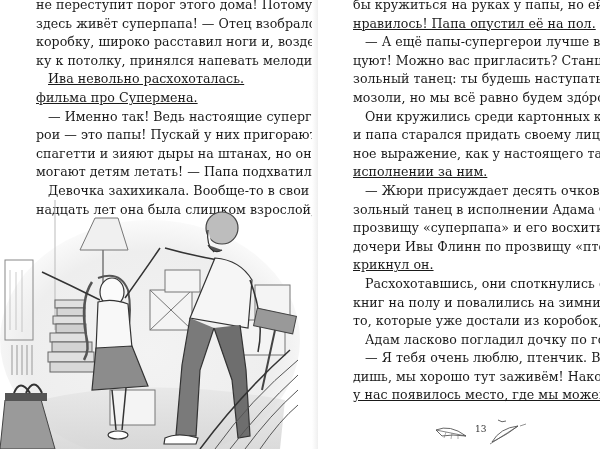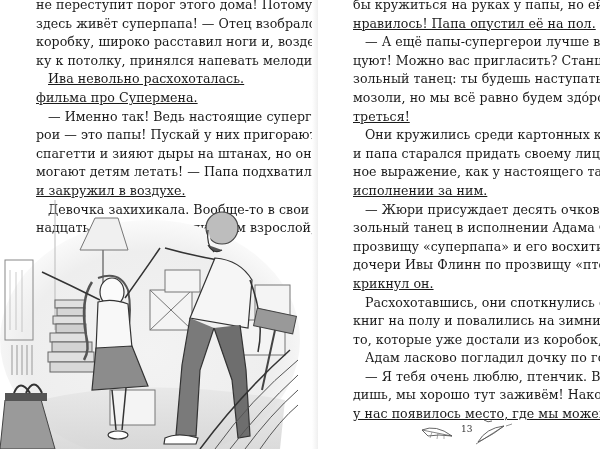--- a/index.html
+++ b/index.html
@@ -26,21 +26,21 @@
   .left-text { left: 36px; top: -4px; width: 246px; }
   .right-text { left: 353px; top: -4px; width: 245px; }
   .line { display: block; white-space: nowrap; text-align-last: justify; height: 18.6px; overflow: visible; }
   .line.last { text-align-last: left; text-decoration: underline; }
   .line.indent { padding-left: 12px; }
 
   .illustration {
     position: absolute; left: 0; top: 200px; width: 300px; height: 249px;
   }
   .page-number-area {
-    position: absolute; left: 418px; top: 418px; width: 100px; height: 28px;
+    position: absolute; left: 432px; top: 418px; width: 100px; height: 28px;
   }
   .page-number {
     position: absolute; left: 43px; top: 6px;
     font-size: 9px; color: #333;
     font-family: "DejaVu Serif", serif;
   }
 </style>
 </head>
 <body>
 
@@ -49,21 +49,20 @@
       <span class="line">не переступит порог этого дома! Потому что</span>
       <span class="line">здесь живёт суперпапа! — Отец взобрался на</span>
       <span class="line">коробку, широко расставил ноги и, воздев ру-</span>
       <span class="line">ку к потолку, принялся напевать мелодию из</span>
       <span class="line indent last">Ива невольно расхохоталась.</span>
       <span class="line last">фильма про Супермена.</span>
       <span class="line indent">— Именно так! Ведь настоящие суперге-</span>
       <span class="line">рои — это папы! Пускай у них пригорают</span>
       <span class="line">спагетти и зияют дыры на штанах, но они по-</span>
       <span class="line">могают детям летать! — Папа подхватил Иву</span>
-      <span class="line last">и закружил в воздухе.</span>
       <span class="line indent">Девочка захихикала. Вообще-то в свои один-</span>
       <span class="line">надцать лет она была слишком взрослой, что-</span>
     </div>
 
   <div class="illustration">
     <svg width="300" height="249" viewBox="0 0 300 249" xmlns="http://www.w3.org/2000/svg">
       <defs>
         <radialGradient id="vign" cx="50%" cy="55%" r="60%">
           <stop offset="0%" stop-color="#f3f3f3"></stop>
           <stop offset="70%" stop-color="#eeeeee"></stop>
@@ -183,21 +182,20 @@
 <div class="gutter"></div>
 
 <div class="page page-right"></div>
 <div class="text-block right-text" id="right-text">
     <span class="line">бы кружиться на руках у папы, но ей всё равно</span>
     <span class="line last">нравилось! Папа опустил её на пол.</span>
     <span class="line indent">— А ещё папы-супергерои лучше всех тан-</span>
     <span class="line">цуют! Можно вас пригласить? Станцуем мо-</span>
     <span class="line">зольный танец: ты будешь наступать мне на</span>
     <span class="line">мозоли, но мы всё равно будем здóрово смо-</span>
-    <span class="line last">треться!</span>
     <span class="line indent">Они кружились среди картонных коробок,</span>
     <span class="line">и папа старался придать своему лицу серьёз-</span>
     <span class="line">ное выражение, как у настоящего танцора. Ива</span>
     <span class="line last">исполнении за ним.</span>
     <span class="line indent">— Жюри присуждает десять очков за мо-</span>
     <span class="line">зольный танец в исполнении Адама Флинна по</span>
     <span class="line">прозвищу «суперпапа» и его восхитительной</span>
     <span class="line">дочери Ивы Флинн по прозвищу «птенчик»! —</span>
     <span class="line last">крикнул он.</span>
     <span class="line indent">Расхохотавшись, они споткнулись о стопку</span>

